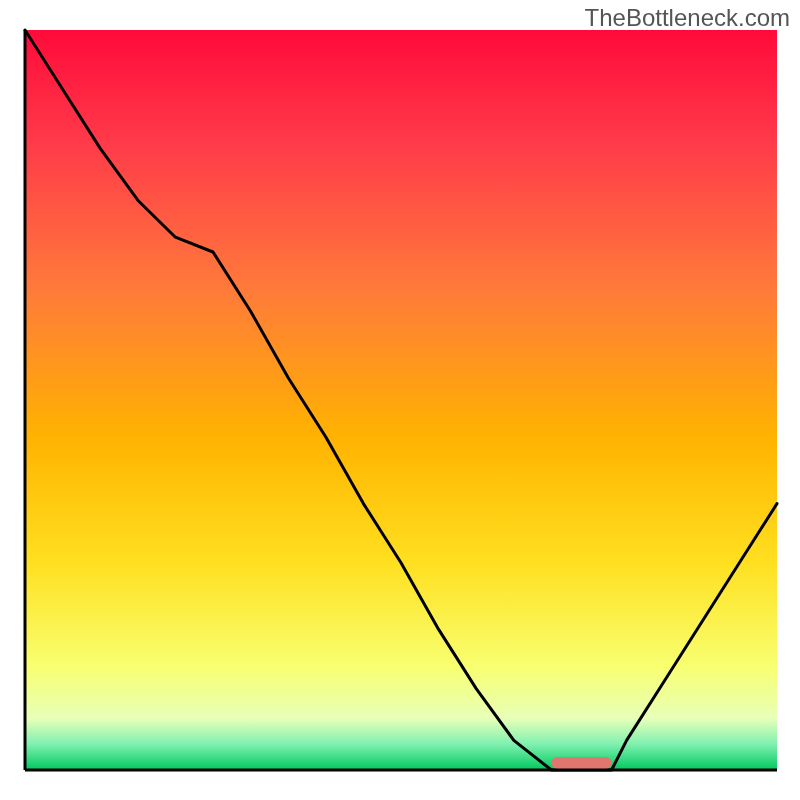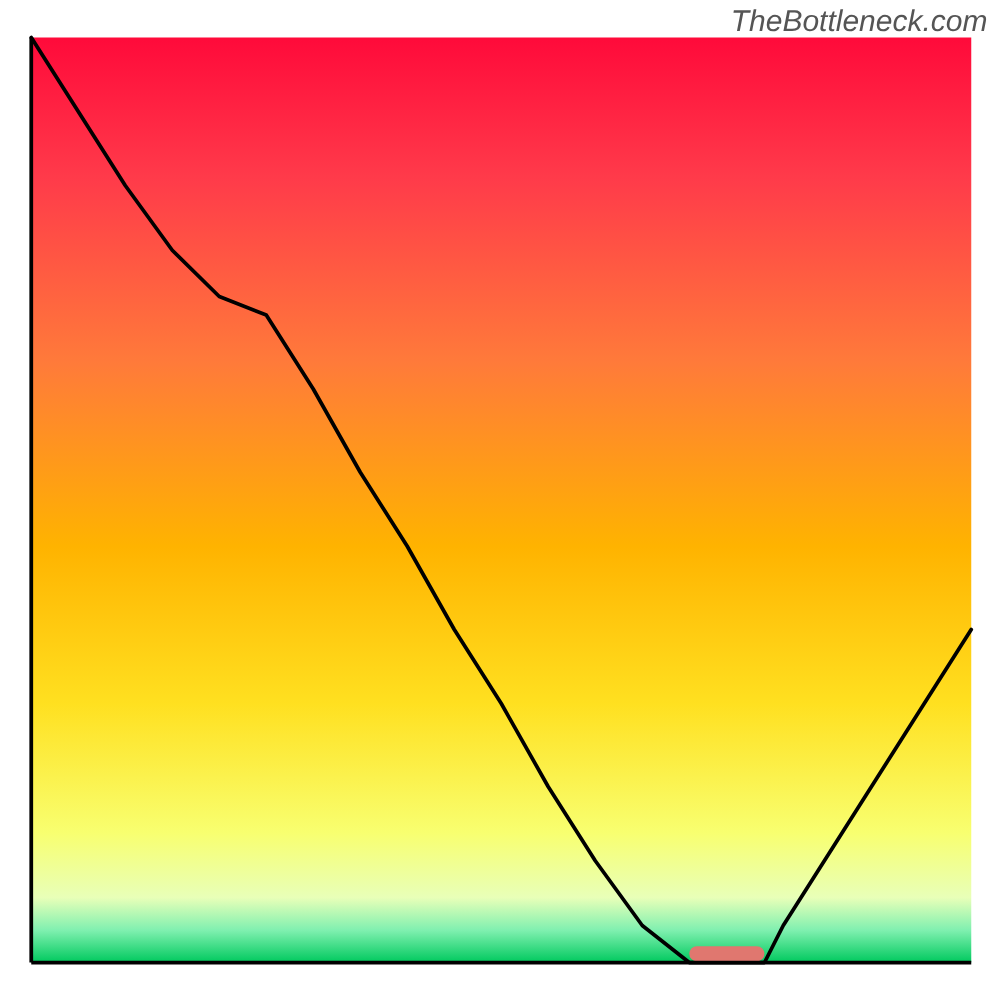--- a/index.html
+++ b/index.html
@@ -8,21 +8,20 @@
     width: 800px;
     height: 800px;
     background: #ffffff;
     font-family: Arial, Helvetica, sans-serif;
     overflow: hidden;
   }
   .frame {
     position: relative;
     width: 800px;
     height: 573px;
-    font-style: italic;
   }
   .watermark {
     position: absolute;
     top: 4px;
     right: 10px;
     font-size: 24px;
     font-weight: 400;
     color: #555555;
     letter-spacing: 0px;
   }

